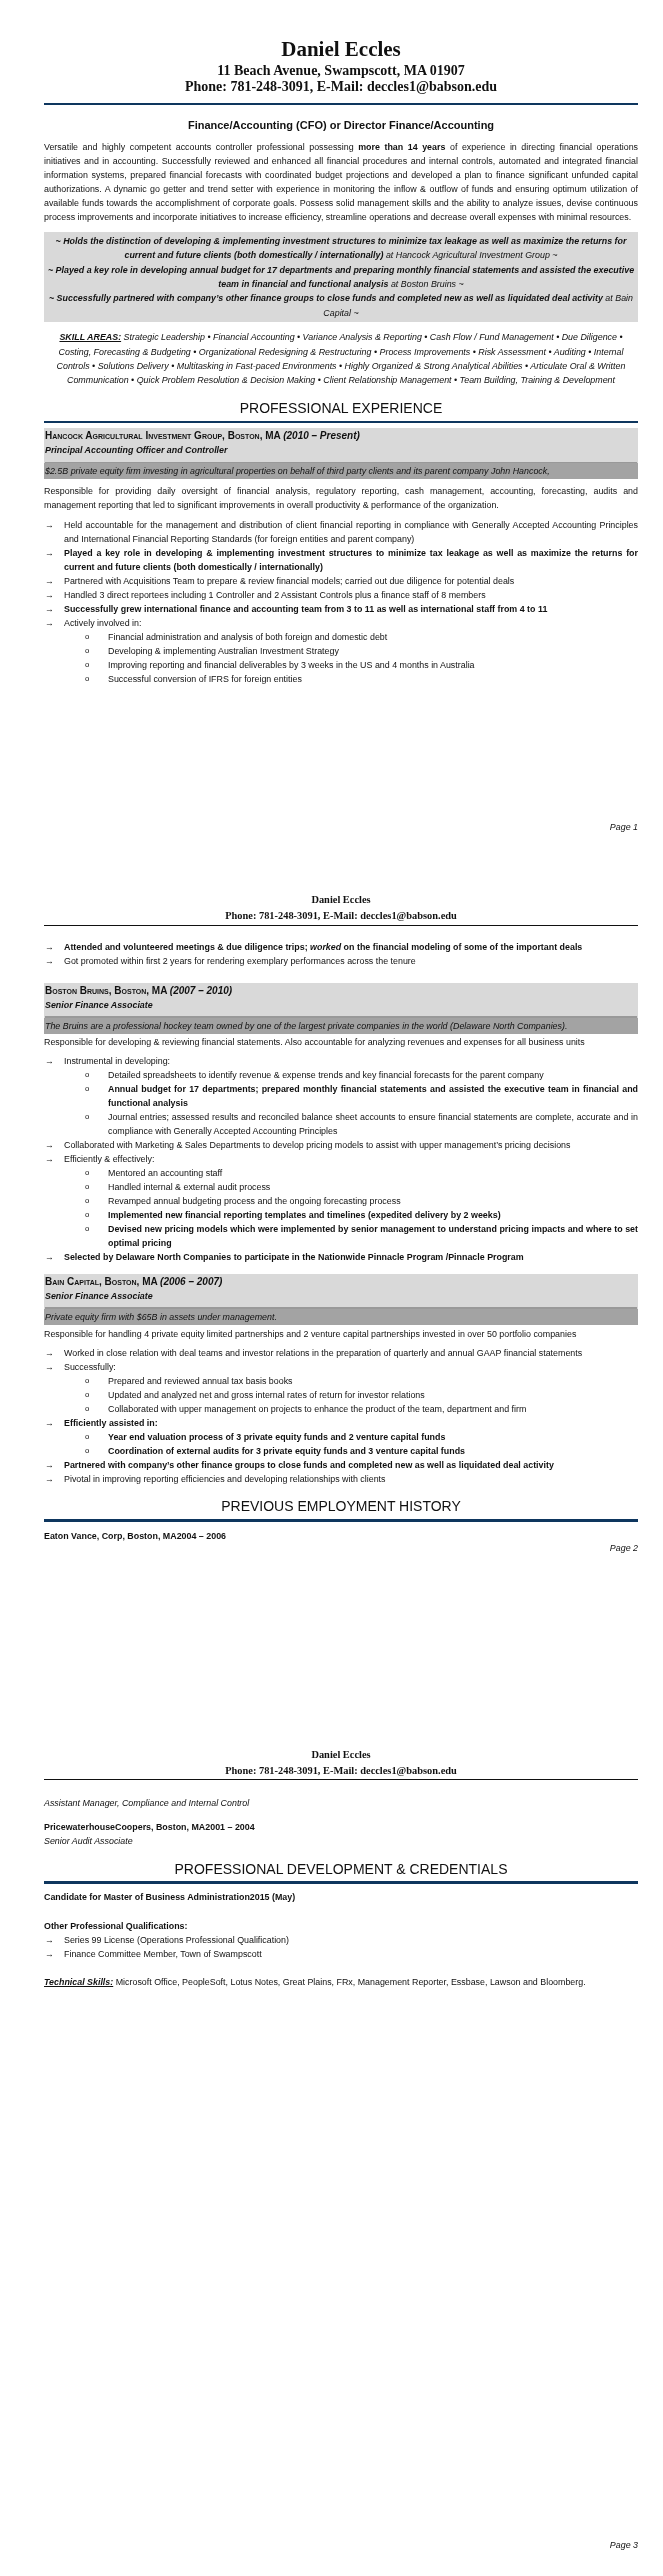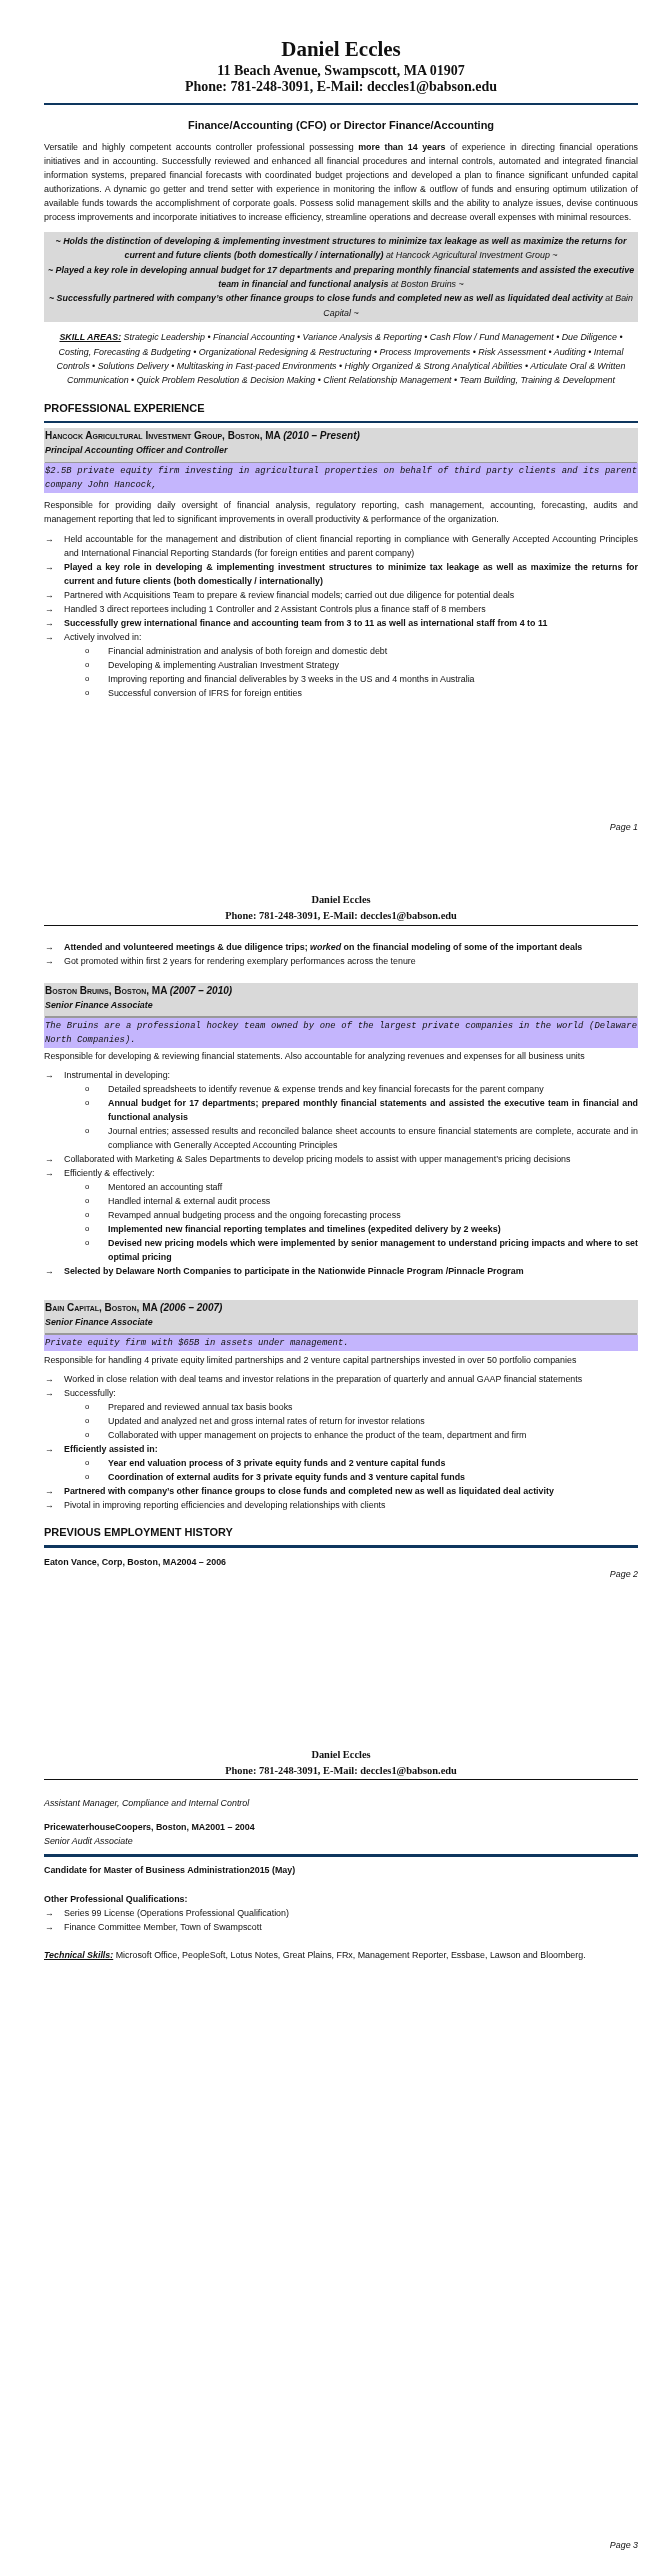--- a/index.html
+++ b/index.html
@@ -14,27 +14,27 @@
   .contact-small { font-size: 10.4px; line-height: 13.5px; }
   .rule-blue { height: 2.6px; background: #0e365e; }
   .rule-black { height: 1px; background: #111; }
   .headline { text-align: center; font-weight: bold; font-size: 11px; line-height: 14.6px; }
   .para { text-align: justify; line-height: 14px; font-size: 8.9px; }
   .highlight-box { background: #d9d9d9; padding: 2.1px 3.1px; text-align: center; font-size: 8.9px; line-height: 14.3px; }
   .highlight-box .b { font-weight: bold; font-style: italic; }
   .highlight-box .n { font-style: italic; }
   .skills { text-align: center; font-style: italic; font-size: 8.9px; line-height: 14.3px; }
   .skills .lbl { font-weight: bold; text-decoration: underline; }
-  .sec-title { font-weight: bold; font-size: 11px; line-height: 12.5px; }
+  .sec-title { text-align: center; font-weight: normal; font-size: 14px; line-height: 12.5px; }
   .job-head { background: #d9d9d9; padding: 1px 1px 0 1px; }
   .job-company { font-weight: bold; font-variant: small-caps; font-size: 10px; line-height: 14px; }
   .job-company .dates { font-style: italic; font-variant: normal; }
   .job-title { font-weight: bold; font-style: italic; line-height: 14px; }
   .job-divider { height: 1.6px; background: #999; margin: 4.2px 0 0 0; }
-  .job-desc { background: #c4b5fd; font-style: italic; padding: 1px; line-height: 14px; text-align: justify; font-family: Liberation Mono, monospace; }
+  .job-desc { background: #a3a3a3; font-style: italic; padding: 1px; line-height: 14px; text-align: justify; }
   ul.arrow { list-style: none; }
   ul.arrow > li { position: relative; padding-left: 20px; line-height: 14px; text-align: justify; }
   ul.arrow > li > .mark { position: absolute; left: 1px; top: 0; font-weight: bold; }
   ul.circle { list-style: none; }
   ul.circle > li { position: relative; padding-left: 64px; line-height: 14px; text-align: justify; }
   ul.circle > li > .mark { position: absolute; left: 41px; top: 0; font-size: 7.8px; }
   .bold { font-weight: bold; }
   .ital { font-style: italic; }
   .pagenum { text-align: right; font-style: italic; font-size: 8.9px; }
   .row { display: flex; justify-content: flex-start; font-weight: bold; line-height: 14px; }
@@ -128,21 +128,21 @@
         <li><span class="mark">o</span><span>Handled internal &amp; external audit process</span></li>
         <li><span class="mark">o</span><span>Revamped annual budgeting process and the ongoing forecasting process</span></li>
         <li class="bold"><span class="mark" style="font-weight:normal;">o</span><span>Implemented new financial reporting templates and timelines (expedited delivery by 2 weeks)</span></li>
         <li class="bold"><span class="mark" style="font-weight:normal;">o</span><span>Devised new pricing models which were implemented by senior management to understand pricing impacts and where to set optimal pricing</span></li>
       </ul>
       <ul class="arrow">
         <li class="bold"><span class="mark">→</span><span>Selected by Delaware North Companies to participate in the Nationwide Pinnacle Program /Pinnacle Program</span></li>
       </ul>
     </div>
 
-    <div style="margin-top:22px;">
+    <div style="margin-top:10px;">
       <div class="job-head">
         <div class="job-company"><span>Bain Capital, Boston, MA</span> <span class="dates">(2006 – 2007)</span></div>
         <div class="job-title">Senior Finance Associate</div>
         <div class="job-divider"></div>
       </div>
       <div class="job-desc">Private equity firm with $65B in assets under management.</div>
       <p class="para" style="margin-top:2.1px;">Responsible for handling 4 private equity limited partnerships and 2 venture capital partnerships invested in over 50 portfolio companies</p>
       <ul class="arrow" style="margin-top:5.2px;">
         <li><span class="mark">→</span><span>Worked in close relation with deal teams and investor relations in the preparation of quarterly and annual GAAP financial statements</span></li>
         <li><span class="mark">→</span><span>Successfully:</span></li>
@@ -182,20 +182,21 @@
     <div class="rule-black" style="margin-top:2.1px;"></div>
 
     <div class="ital" style="margin-top:15.6px; line-height:14px;">Assistant Manager, Compliance and Internal Control</div>
 
     <div class="row" style="margin-top:10px;">
       <span>PricewaterhouseCoopers, Boston, MA</span>
       <span>2001 – 2004</span>
     </div>
     <div class="ital" style="line-height:14px;">Senior Audit Associate</div>
 
+    <div class="sec-title" style="margin-top:14.6px;">PROFESSIONAL DEVELOPMENT &amp; CREDENTIALS</div>
     <div class="rule-blue" style="margin-top:6.2px;"></div>
 
     <div style="margin-top:6.2px;">
       <div class="row">
         <span>Candidate for Master of Business Administration</span>
         <span>2015 (May)</span>
       </div>
     </div>
 
 

